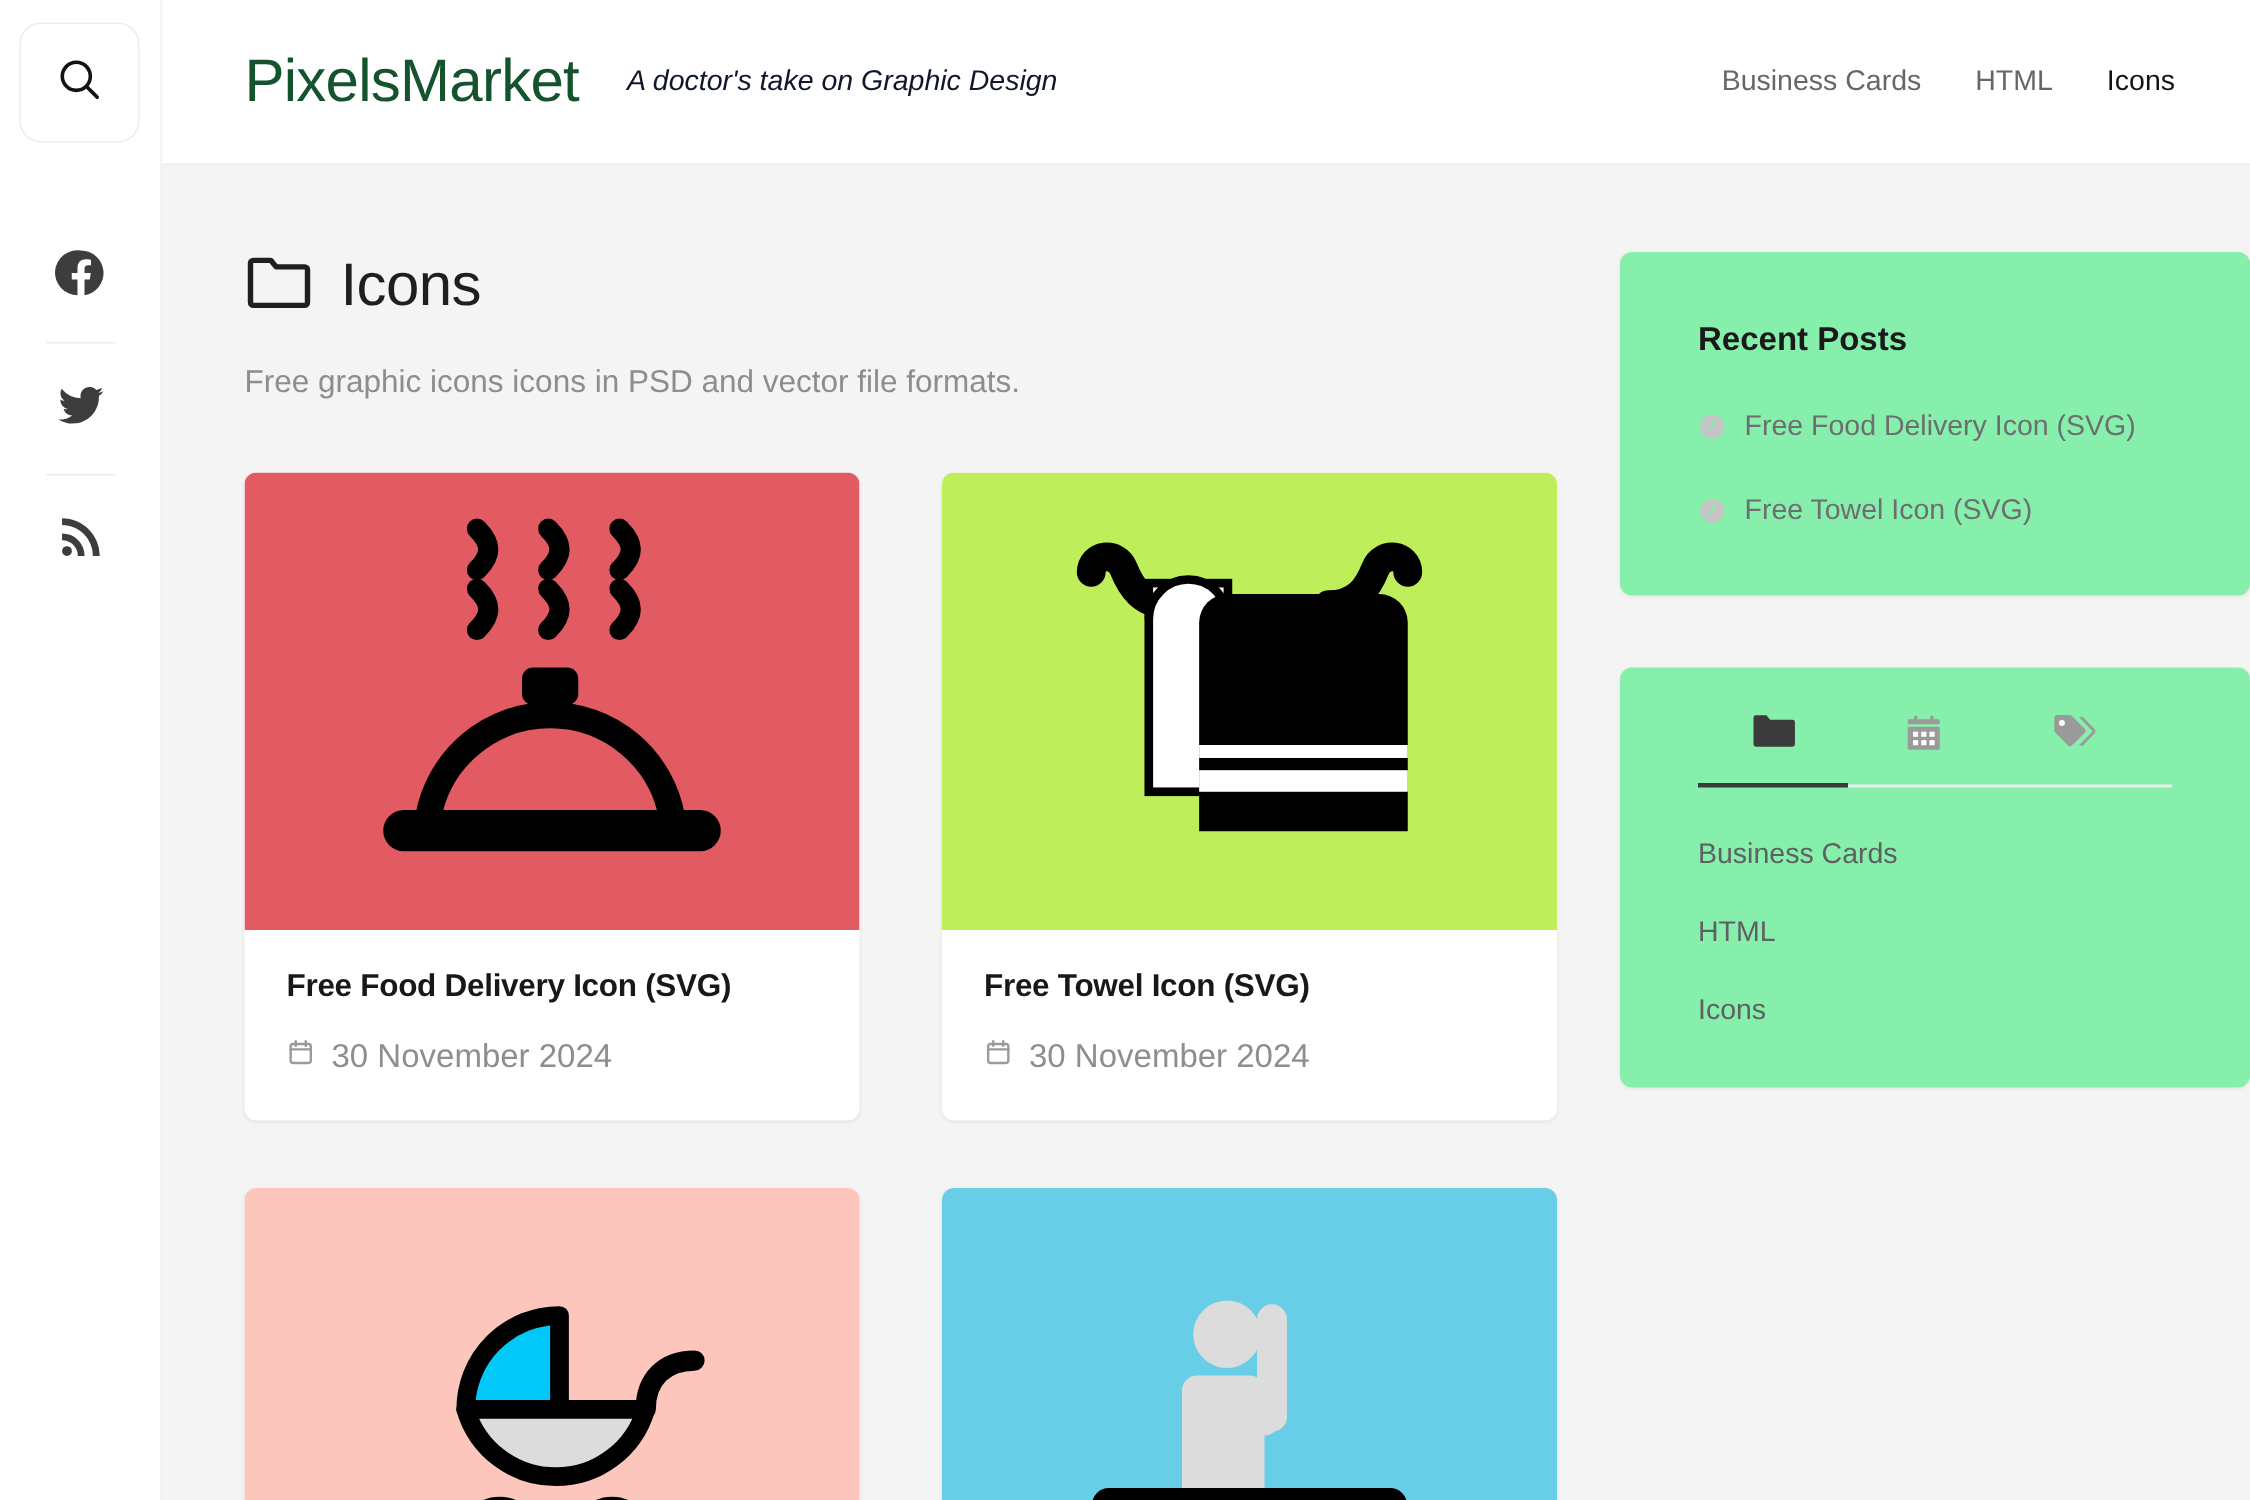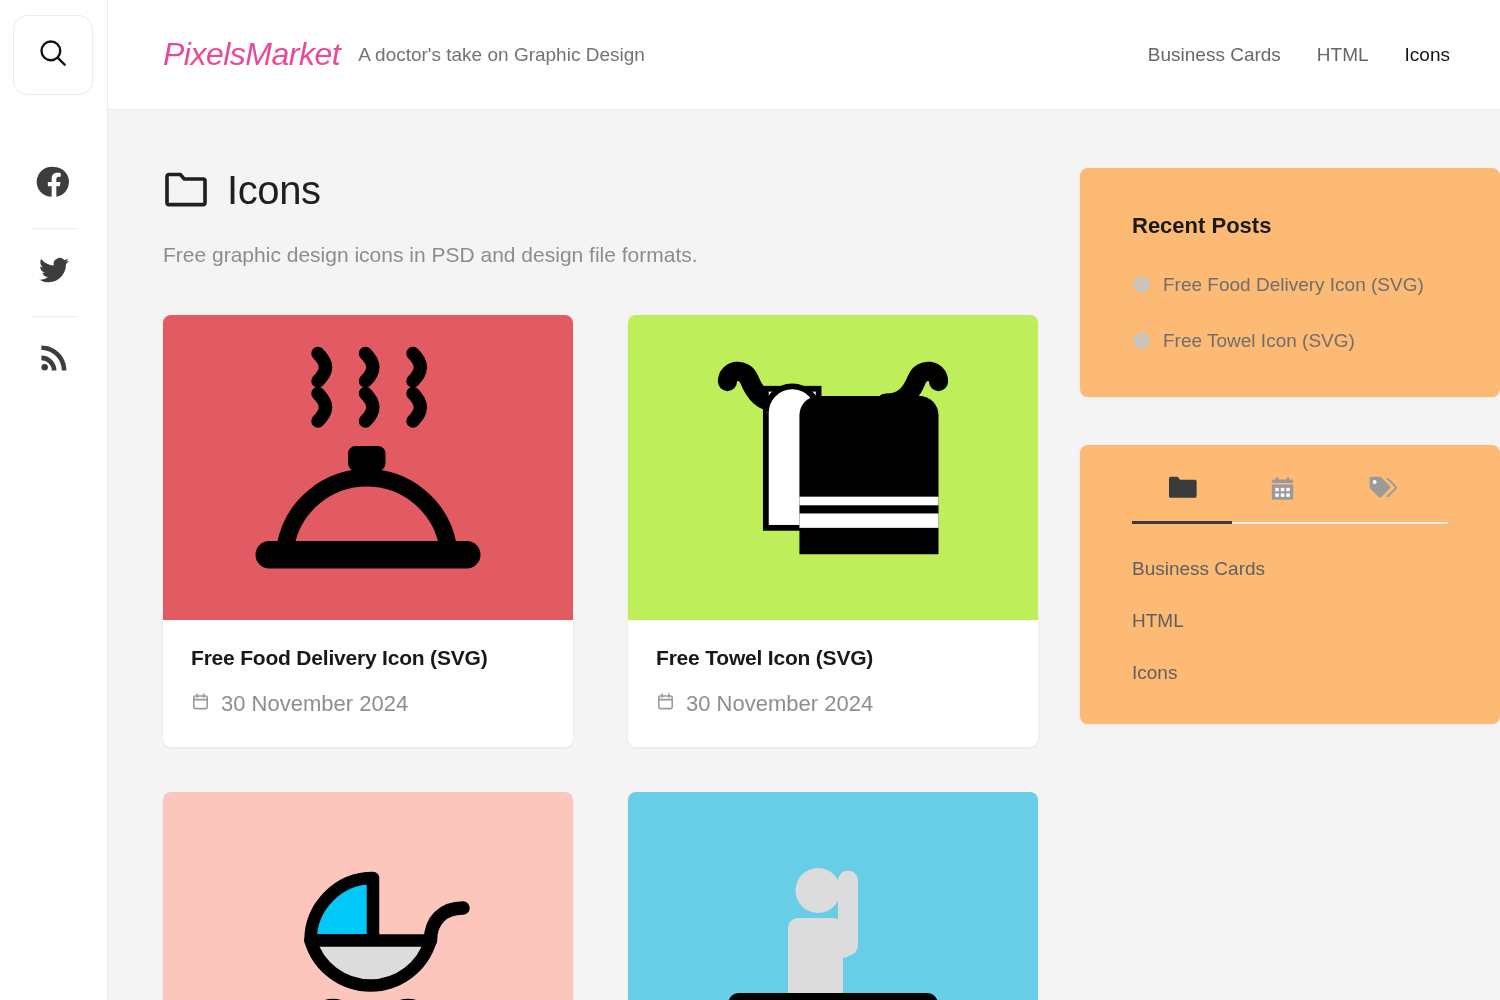--- a/index.html
+++ b/index.html
@@ -85,34 +85,34 @@
     height: 110px;
     flex: 0 0 110px;
     background: #ffffff;
     border-bottom: 1px solid #ededed;
     display: flex;
     align-items: center;
     padding: 0 50px 0 55px;
   }
 
   .brand {
-    font-size: 32px;
+    font-size: 40px;
     font-weight: 400;
-    color: #ec4899;
+    color: #14532d;
     letter-spacing: -0.5px;
     white-space: nowrap;
     cursor: pointer;
-    font-style: italic;
   }
 
   .tagline {
     font-size: 19px;
-    color: #737373;
-    margin-left: 18px;
+    color: #0f172a;
+    margin-left: 32px;
     white-space: nowrap;
+    font-style: italic;
   }
 
   .nav {
     margin-left: auto;
     display: flex;
     align-items: center;
     gap: 36px;
   }
 
   .nav-link {
@@ -201,21 +201,21 @@
     color: #8e8e8e;
   }
 
   
   .sidebar {
     flex: 0 0 410px;
     padding: 58px 0 0 38px;
   }
 
   .widget {
-    background: #fdba74;
+    background: #86efac;
     border-radius: 8px;
     box-shadow: 0 1px 3px rgba(0,0,0,0.06);
     padding: 45px 48px 40px 52px;
     width: 420px;
   }
   .widget + .widget { margin-top: 48px; }
 
   .widget-title {
     font-size: 22px;
     font-weight: bold;
@@ -338,21 +338,21 @@
 
         <div class="page-title-row">
           <span>
             <svg width="46" height="38" viewBox="0 0 24 20" fill="none" stroke="#1f1f1f" stroke-width="1.9" stroke-linejoin="round">
               <path d="M2 17.2V3.4a1 1 0 0 1 1-1h6.1l1.9 2.3h10a1 1 0 0 1 1 1v11.5a1 1 0 0 1-1 1H3a1 1 0 0 1-1-1z"></path>
             </svg>
           </span>
           <h1 class="page-title">Icons</h1>
         </div>
 
-        <div class="page-sub">Free graphic design icons in PSD and design file formats.</div>
+        <div class="page-sub">Free graphic icons icons in PSD and vector file formats.</div>
 
         <div class="card-grid">
 
           <div class="card">
             <div class="card-thumb" style="background:#E35B62;">
               <span>
                 <svg width="250" height="250" viewBox="0 0 100 100" fill="none" stroke="#000" stroke-width="5.4" stroke-linecap="round">
                   <path d="M30 16c4-4 4-7 0-11M30 32c4-4 4-7 0-11"></path>
                   <path d="M49 16c4-4 4-7 0-11M49 32c4-4 4-7 0-11"></path>
                   <path d="M68 16c4-4 4-7 0-11M68 32c4-4 4-7 0-11"></path>

